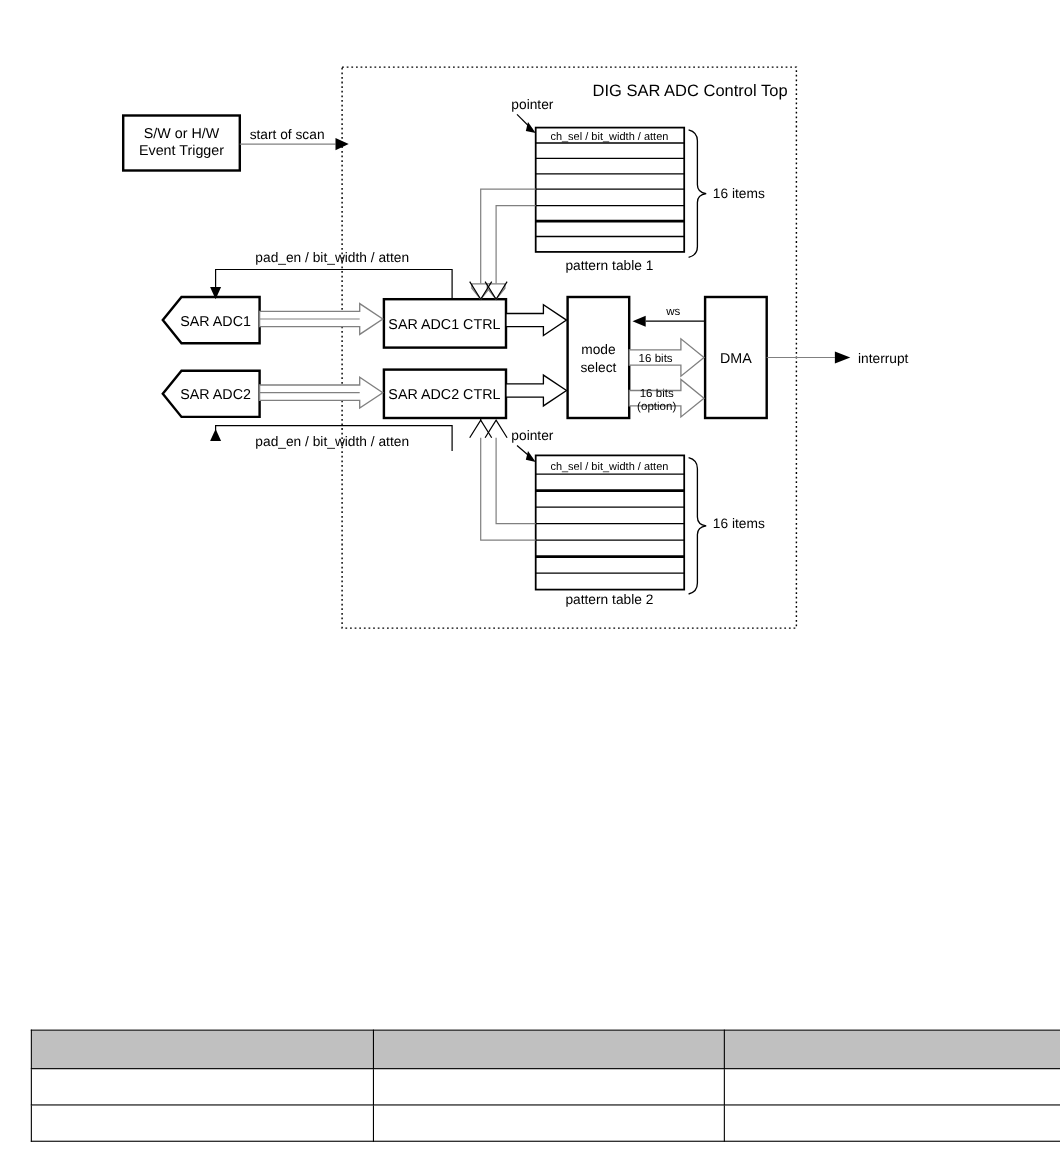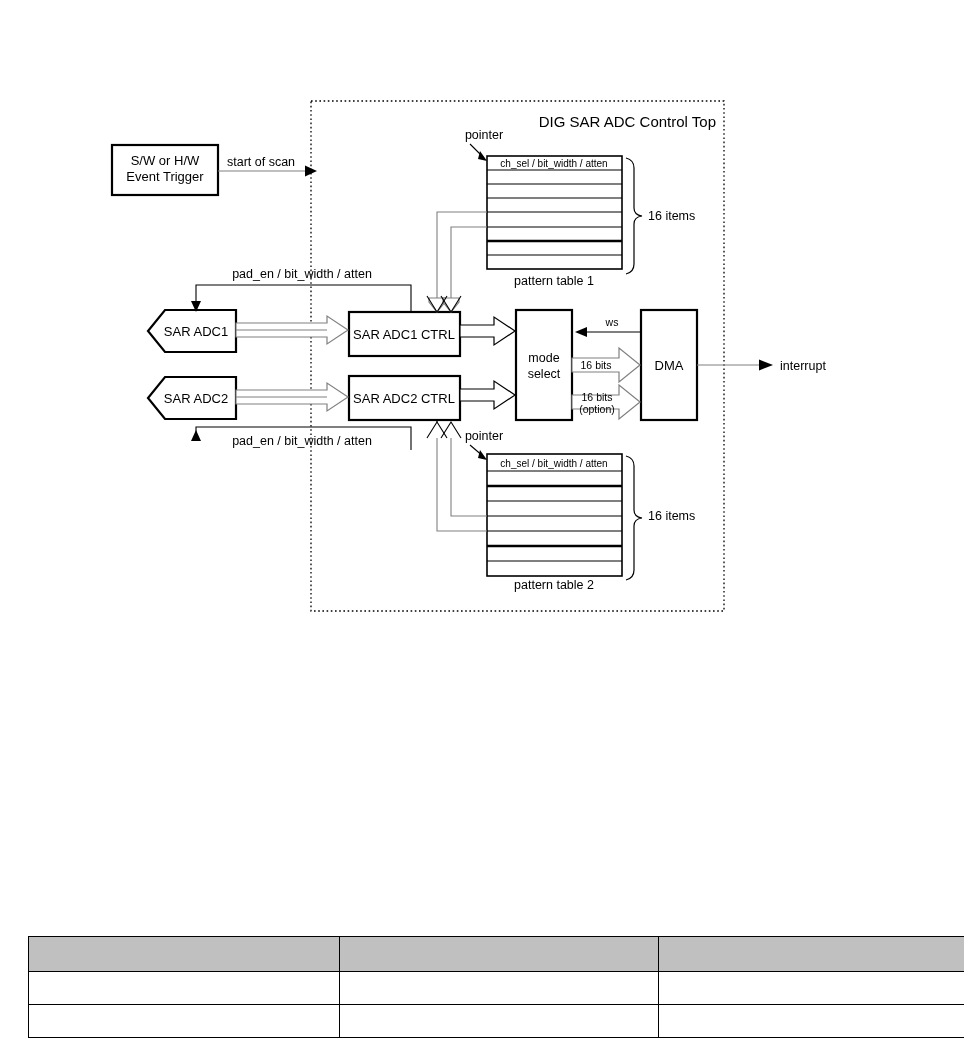--- a/index.html
+++ b/index.html
@@ -15,21 +15,20 @@
     font-family: "Liberation Sans", "DejaVu Sans", sans-serif;
     color: #000000;
     overflow: hidden;
   }
   #diagram-root {
     position: absolute;
     left: 0;
     top: 0;
     width: 820px;
     height: 620px;
-    margin-top: 40px;
   }
   svg { display: block; }
   .blk { fill: #ffffff; stroke: #000000; stroke-width: 2.2; }
   .tbl-outer { fill: #ffffff; stroke: #000000; stroke-width: 1.6; }
   .tbl-row { stroke: #000000; stroke-width: 1.2; fill: none; }
   .tbl-row-bold { stroke: #000000; stroke-width: 2.4; fill: none; }
   .wire { stroke: #000000; stroke-width: 1.1; fill: none; }
   .wire-gray { stroke: #808080; stroke-width: 1.1; fill: none; }
   .bigarrow { fill: #ffffff; stroke: #808080; stroke-width: 1.2; }
   .bigarrow-k { fill: #ffffff; stroke: #000000; stroke-width: 1.2; }

